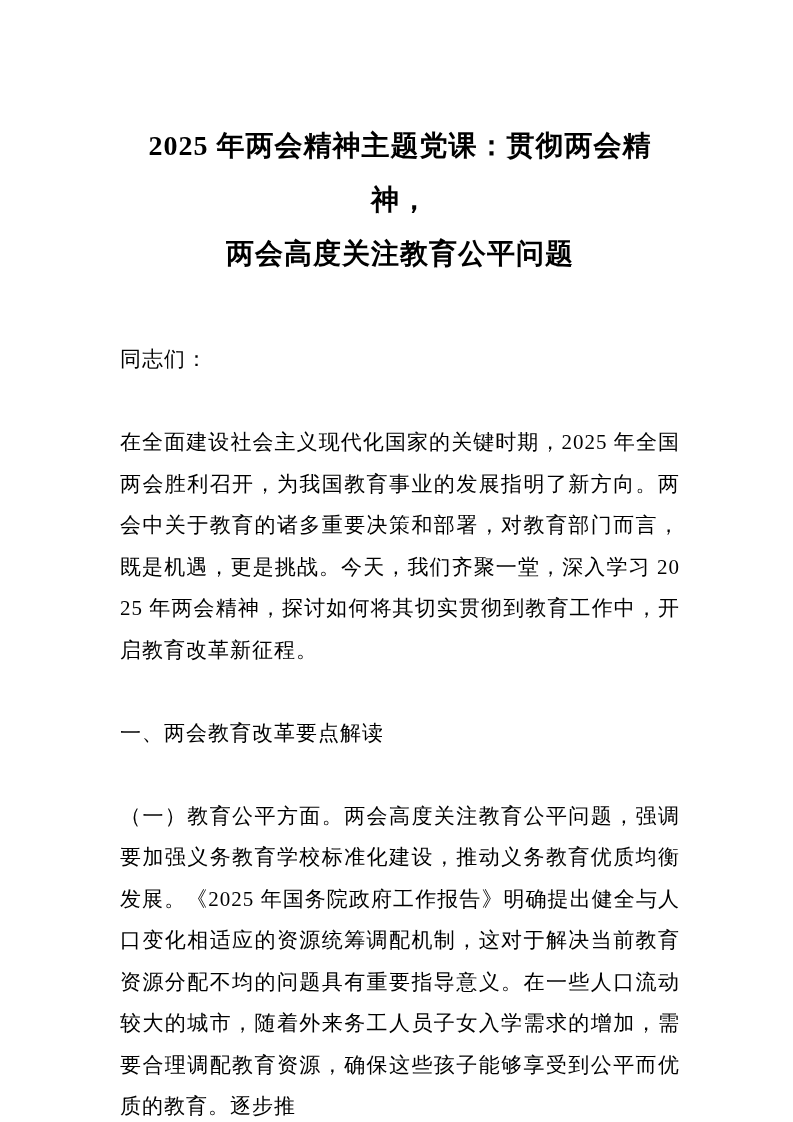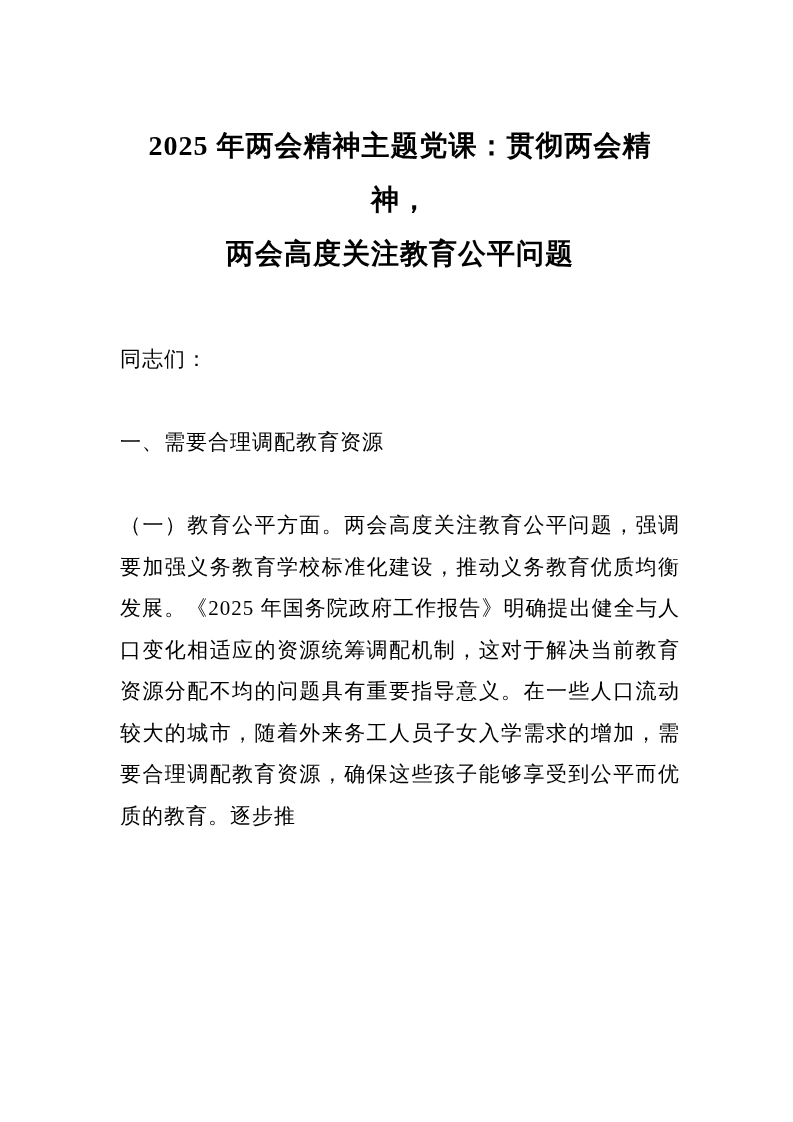--- a/index.html
+++ b/index.html
@@ -49,18 +49,19 @@
 
 <div class="page" style="background: rgb(255, 255, 255); color: rgb(0, 0, 0);">
 
   <h1 class="doc-title">
     <span class="title-line">2025 年两会精神主题党课：贯彻两会精神，</span>
     <span class="title-line">两会高度关注教育公平问题</span>
   </h1>
 
   <p class="par">同志们：</p>
 
+  <p class="par">在全面建设社会主义现代化国家的关键时期，2025 年全国两会胜利召开，为我国教育事业的发展指明了新方向。两会中关于教育的诸多重要决策和部署，对教育部门而言，既是机遇，更是挑战。今天，我们齐聚一堂，深入学习 2025 年两会精神，探讨如何将其切实贯彻到教育工作中，开启教育改革新征程。</p>
 
-  <p class="par">一、需要合理调配教育资源</p>
+  <p class="par">一、两会教育改革要点解读</p>
 
   <p class="par">（一）教育公平方面。两会高度关注教育公平问题，强调要加强义务教育学校标准化建设，推动义务教育优质均衡发展。《2025 年国务院政府工作报告》明确提出健全与人口变化相适应的资源统筹调配机制，这对于解决当前教育资源分配不均的问题具有重要指导意义。在一些人口流动较大的城市，随着外来务工人员子女入学需求的增加，需要合理调配教育资源，确保这些孩子能够享受到公平而优质的教育。逐步推</p>
 
 </div>
 
 </body></html>

